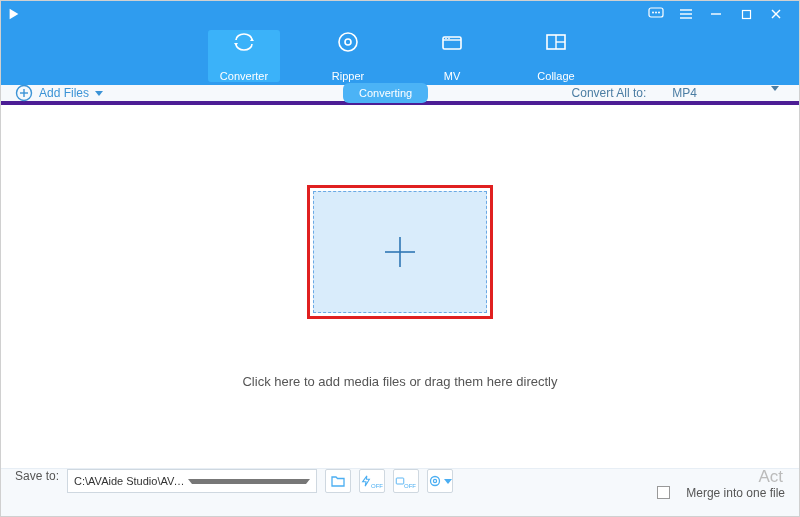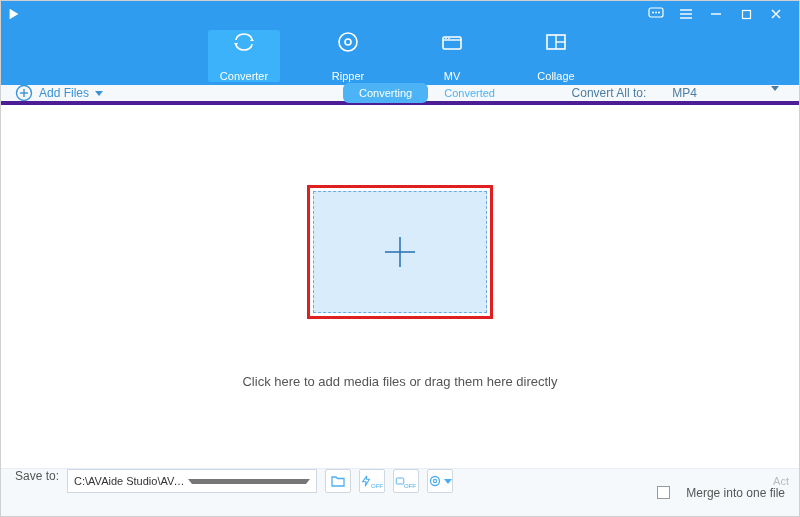--- a/index.html
+++ b/index.html
@@ -37,21 +37,21 @@
 
 
 .bottombar { height:48px; background:#f6f9fc; border-top:1px solid #e7eef5; display:flex; padding:0 14px; font-size:12px; color:#555; gap:8px; }
 .saveto-input { width:250px; height:24px; border:1px solid #cfd8e0; background:#fff; display:flex; align-items:center; padding:0 6px; font-size:11px; color:#333; }
 .saveto-input span { flex:1; white-space:nowrap; overflow:hidden; text-overflow:ellipsis; }
 .iconbtn { width:26px; height:24px; border:1px solid #cfd8e0; background:#fff; display:flex; align-items:center; justify-content:center; cursor:pointer; border-radius:2px; }
 .bottombar .spacer { flex:1; }
 .merge { display:flex; align-items:center; gap:16px; cursor:pointer;margin-left:36px; }
 .merge .cb { width:13px; height:13px; border:1px solid #999; background:#fff; }
 .convertall { width:120px; height:32px; background:#f07f3a; color:#fff; display:flex; align-items:center; justify-content:center; font-size:13px; border-radius:2px; cursor:pointer; margin-left:10px; }
-.actlabel { position:absolute; right:11px; bottom:30px; font-size:11px; color:#bbb; }
+.actlabel { position:absolute; right:17px; bottom:30px; font-size:17px; color:#bbb; }
 
 .chev { width:0; height:0; border-left:4px solid transparent; border-right:4px solid transparent; border-top:5px solid currentColor; }
 </style>
 </head>
 <body>
 
 <div class="app">
 
   <div class="titlebar">
     <svg class="logo" viewBox="0 0 16 16">
@@ -142,23 +142,20 @@
           <line x1="9" y1="5" x2="9" y2="13" stroke="#3b93d6" stroke-width="1.4"></line>
           <line x1="5" y1="9" x2="13" y2="9" stroke="#3b93d6" stroke-width="1.4"></line>
         </svg>
       <span>Add Files</span>
       <span class="chev" style="color:#3b93d6;"></span>
     </div>
     <div class="seg">
       <div class="segbtn active">
           <span>Converting</span>
         </div>
-      <div class="segbtn inactive">
-          <span>Converted</span>
-        </div>
     </div>
     <div class="spacer"></div>
     <div class="convall">
       <span>Convert All to:</span>
       <div class="fmt">
         <span>MP4</span>
         <span class="chev" style="color:#4b7da3;"></span>
       </div>
     </div>
   </div>

